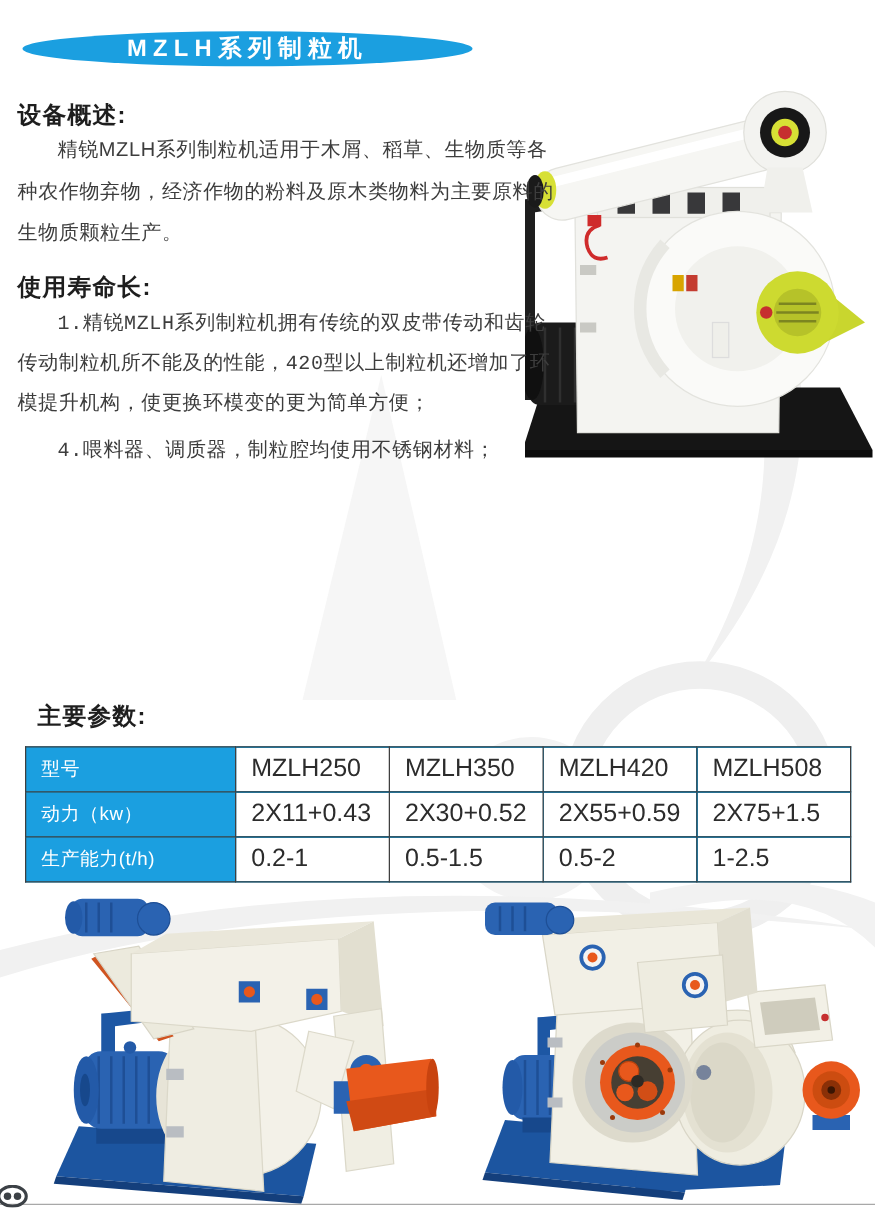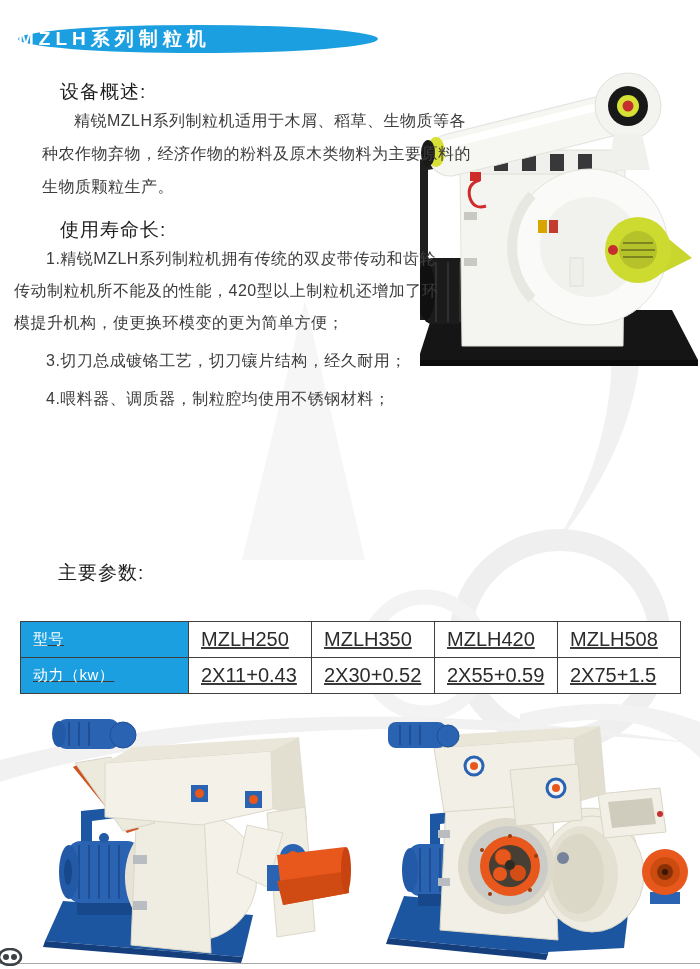--- a/index.html
+++ b/index.html
@@ -5,36 +5,36 @@
   html,body{margin:0;padding:0;}
   body{
     width:700px;height:969px;position:relative;overflow:hidden;background:#ffffff;
     font-family:"Liberation Sans","DejaVu Sans",sans-serif;color:#3a3a3a;
   }
   .layer{position:absolute;left:0;top:0;width:700px;height:969px;pointer-events:none;}
   #watermark{z-index:0;}
   .content{position:absolute;z-index:2;}
   .banner{
     left:18px;top:25px;width:360px;height:28px;background:#1b9fe0;border-radius:50%;
-    display:flex;align-items:center;justify-content:flex-start;
+    display:flex;align-items:center;justify-content:center;
     color:#fff;font-weight:bold;font-size:19px;letter-spacing:5px;white-space:nowrap;
   }
-  .h2{font-size:19px;font-weight:normal;color:#1e1e1e;letter-spacing:1px;margin-left:46px;}
+  .h2{font-size:19px;font-weight:bold;color:#1e1e1e;letter-spacing:1px;}
   #overview-heading{left:14px;top:79px;}
   #features-heading{left:14px;top:217px;}
-  #params-heading{left:12px;top:560px;}
+  #params-heading{left:30px;top:560px;}
   .body-text{
     left:14px;top:104px;width:438px;font-size:16px;line-height:33px;
-    text-indent:2em;letter-spacing:0.5px;color:#3d3d3d;margin-left:28px;
+    text-indent:2em;letter-spacing:0.5px;color:#3d3d3d;
   }
   .features{left:14px;top:243px;width:438px;font-size:16px;letter-spacing:0.5px;color:#3d3d3d;}
-  .features p{margin:0 0 6px 0;line-height:32px;text-indent:2em;}
+  .features p{margin:0 0 6px 0;line-height:32px;text-indent:2em;font-family:Liberation Mono, monospace;}
   .param-table{
-    left:20px;top:621px;width:660px;border-collapse:collapse;table-layout:fixed;
-    position:absolute;z-index:2;background:#0ea5e9;text-decoration:underline;
+    left:20px;top:597px;width:660px;border-collapse:collapse;table-layout:fixed;
+    position:absolute;z-index:2;background:#0ea5e9;
   }
   .param-table td{
     border:1px solid #3f3f3f;height:35px;font-size:20px;color:#2c2c2c;
     padding:0 0 0 12px;white-space:nowrap;overflow:hidden;background:#fff;
   }
   .param-table td.lbl{background:#1b9fe0;color:#ffffff;font-size:15px;letter-spacing:0.5px;}
   .col-lbl{width:168px;} .col-v{width:123px;}
   .machine{position:absolute;z-index:1;}
   #machine-top{left:420px;top:62px;width:280px;height:308px;}
   #machine-bl{left:15px;top:705px;width:340px;height:260px;}
@@ -57,21 +57,20 @@
 <div class="content banner">
   <span>MZLH系列制粒机</span>
 </div>
 
 <div class="content h2" id="overview-heading">设备概述:</div>
 <div class="content body-text">精锐MZLH系列制粒机适用于木屑、稻草、生物质等各种农作物弃物，经济作物的粉料及原木类物料为主要原料的生物质颗粒生产。</div>
 
 <div class="content h2" id="features-heading">使用寿命长:</div>
 <div class="content features">
   <p>1.精锐MZLH系列制粒机拥有传统的双皮带传动和齿轮传动制粒机所不能及的性能，420型以上制粒机还增加了环模提升机构，使更换环模变的更为简单方便；</p>
-  <p>3.切刀总成镀铬工艺，切刀镶片结构，经久耐用；</p>
   <p>4.喂料器、调质器，制粒腔均使用不锈钢材料；</p>
 </div>
 
 <div class="content h2" id="params-heading">主要参数:</div>
 <table class="param-table">
   <colgroup>
       <col class="col-lbl">
       <col class="col-v">
       <col class="col-v">
       <col class="col-v">
@@ -85,20 +84,27 @@
       <td>MZLH420</td>
       <td>MZLH508</td>
     </tr>
     <tr>
       <td class="lbl">动力（kw）</td>
       <td>2X11+0.43</td>
       <td>2X30+0.52</td>
       <td>2X55+0.59</td>
       <td>2X75+1.5</td>
     </tr>
+    <tr>
+      <td class="lbl">生产能力(t/h)</td>
+      <td>0.2-1</td>
+      <td>0.5-1.5</td>
+      <td>0.5-2</td>
+      <td>1-2.5</td>
+    </tr>
   </tbody>
 </table>
 
 <svg id="machine-top" class="machine" viewBox="0 0 280 308">
 
   <polygon points="-5,98 47,92 47,102 7,108" fill="#1e1e1e"></polygon>
   <rect x="-5" y="98" width="13" height="160" fill="#1e1e1e"></rect>
 
   <polygon points="14,248 252,248 278,298 -2,298" fill="#151515"></polygon>
   <polygon points="-2,298 278,298 278,304 -2,304" fill="#0b0b0b"></polygon>

